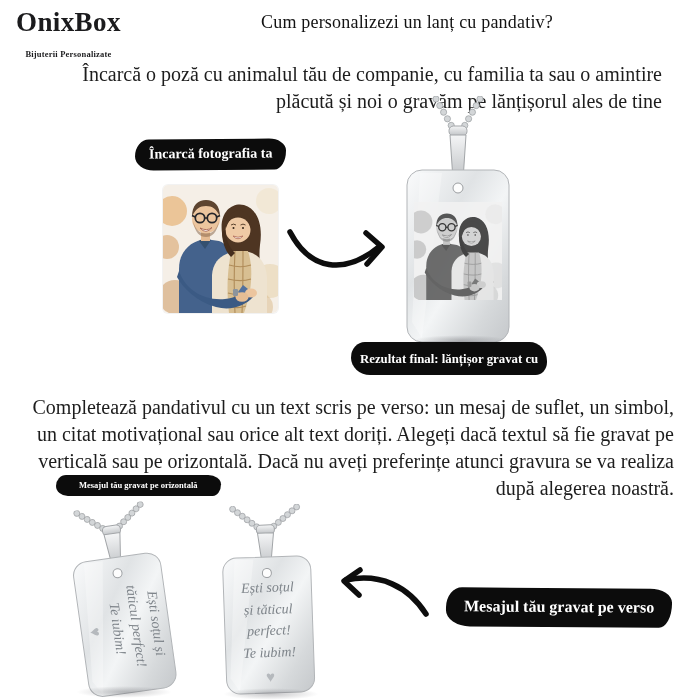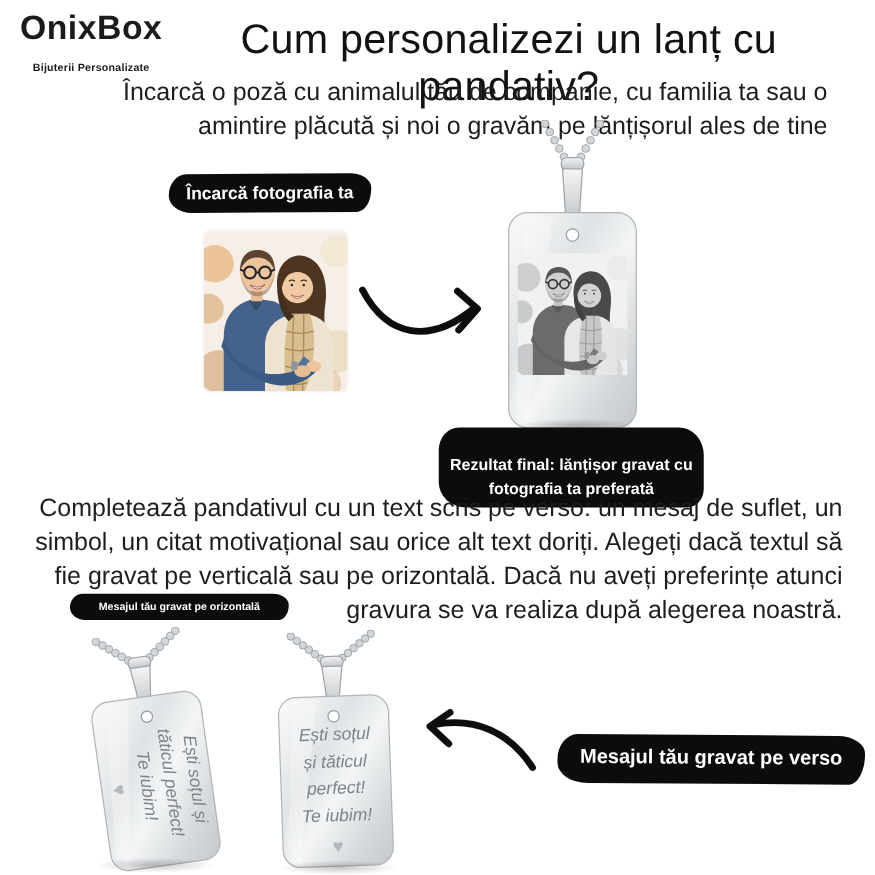--- a/index.html
+++ b/index.html
@@ -1,35 +1,35 @@
 <!DOCTYPE html>
 <html><head>
 <meta charset="utf-8">
 <style>
   html,body { margin:0; padding:0; background:#ffffff; }
   .canvas {
     position:relative; width:700px; height:700px; overflow:hidden;
-    background:#ffffff; font-family:Liberation Sans, sans-serif; color:#1c1c1c;
+    background:#ffffff; font-family:Liberation Serif, serif; color:#1c1c1c;
   }
   
   .logo { position:absolute; left:16px; top:8px; text-align:center; color:#1b1b1d; }
   .logo-name { font-size:27px; font-weight:700; letter-spacing:.4px; line-height:1.1; }
   .logo-tagline { font-size:8.5px; font-weight:700; letter-spacing:.2px; margin-top:11px; }
   
   .title { position:absolute; top:12px; left:118px; right:4px; text-align:center;
-           font-size:33px; font-weight:500; color:#121212; letter-spacing:.2px; }
+           font-size:18px; font-weight:500; color:#121212; letter-spacing:.2px; }
   .para { position:absolute; text-align:right; font-size:20px; line-height:1.35; color:#1d1d1d; }
   .para1 { top:61px; left:45px; right:38px; }
   .para2 { top:394px; left:21px; right:26px; }
   
   .blob { position:absolute; background:#0c0c0c; color:#ffffff; font-weight:700;
           text-align:center; white-space:nowrap; }
   .blob-upload { left:135px; top:139px; font-size:14px; padding:7px 14px 8px;
                  border-radius:18px 22px 15px 24px / 22px 15px 24px 18px; transform:rotate(-.4deg); }
-  .blob-result { left:351px; top:342px; font-size:12.8px; line-height:1.45; padding:21px 9px 6px;
+  .blob-result { left:351px; top:342px; font-size:12.8px; line-height:1.45; padding:8px 9px 6px;
                  border-radius:16px 20px 13px 22px / 18px 22px 15px 20px; }
   .blob-result span { display:block; }
   .blob-small { font-size:8.5px; padding:5px 23px 6px; border-radius:11px 14px 9px 13px / 12px 10px 13px 11px; }
   .blob-horiz { left:56px; top:475px; }
   .blob-vert  { left:205px; top:475px; }
   .blob-verso { left:446px; top:588px; font-size:16px; padding:10px 18px 11px;
                 border-radius:16px 22px 13px 24px / 20px 14px 24px 16px; transform:rotate(.4deg); }
   
   .photo { position:absolute; left:163px; top:185px; width:115px; height:128px;
            border-radius:5px; overflow:hidden; box-shadow:0 0 0 1px rgba(0,0,0,.05); }
@@ -202,21 +202,20 @@
     <div class="engraved-photo">
       <svg viewBox="0 0 115 128">
           <use href="#couple-art"></use>
         </svg>
     </div>
   </div>
   <div class="tag-shadow shadow1"></div>
 
   <div class="blob blob-result">
     <span>Rezultat final: lănțișor gravat cu</span>
-    <span>fotografia ta preferată</span>
   </div>
 
   <div class="para para2">Completează pandativul cu un text scris pe verso: un mesaj de suflet, un simbol, un citat motivațional sau orice alt text doriți. Alegeți dacă textul să fie gravat pe verticală sau pe orizontală. Dacă nu aveți preferințe atunci gravura se va realiza după alegerea noastră.</div>
 
   <div class="blob blob-small blob-horiz">Mesajul tău gravat pe orizontală</div>
 
   <div class="pendant pendant2">
     <svg class="frame" viewBox="0 0 130 200">
         <use href="#tag-frame"></use>
       </svg>

